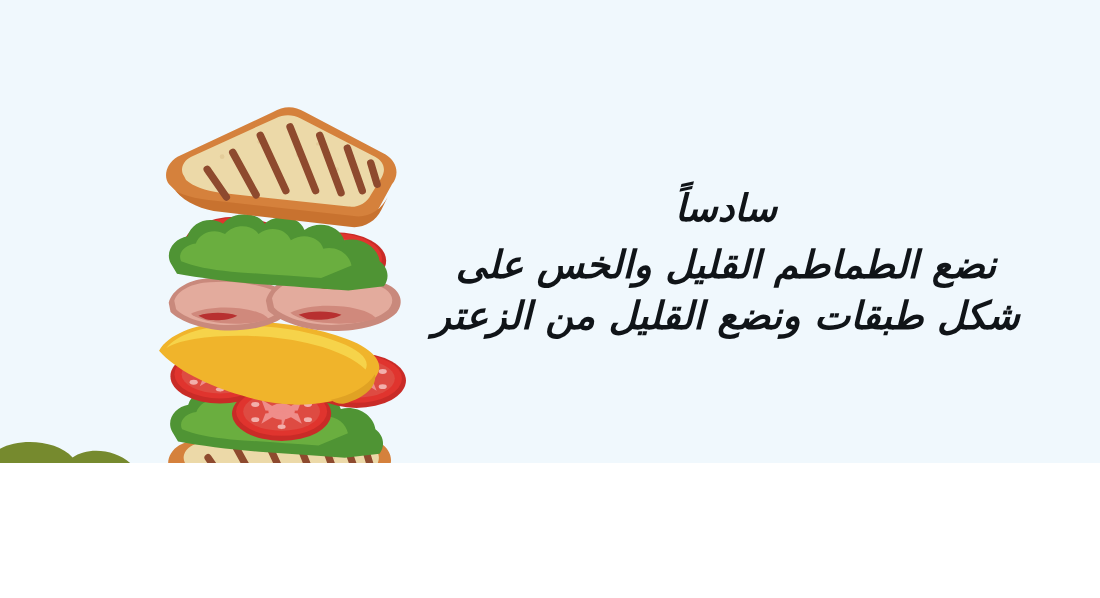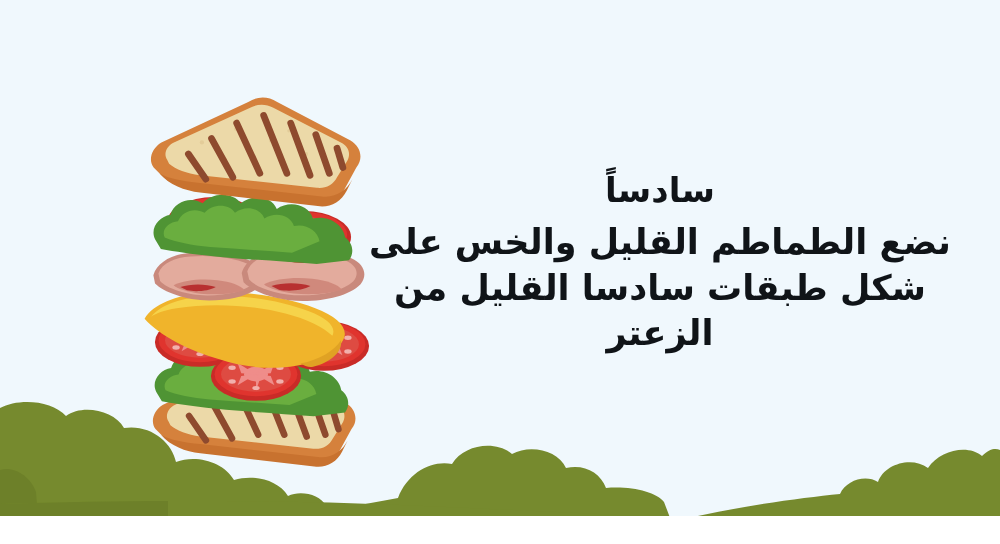--- a/index.html
+++ b/index.html
@@ -4,24 +4,25 @@
 <title>Sandwich Recipe Slide</title>
 <style>
   html, body {
     margin: 0;
     padding: 0;
     background: #ffffff;
   }
   #slide {
     position: relative;
     width: 1000px;
-    height: 516px;
+    height: 421px;
     overflow: hidden;
     background: #f0f8fd;
     font-family: "DejaVu Sans", "Liberation Sans", sans-serif;
+    font-style: italic;
   }
   .bg-layer {
     position: absolute;
     inset: 0;
     width: 1000px;
     height: 544px;
   }
   
   #text-block {
     position: absolute;
@@ -247,16 +248,16 @@
 
       <g>
         <use href="#bread" x="16" y="8" width="222" height="116"></use>
       </g>
     </svg>
   </div>
 
   <div id="text-block" style="color: rgb(16, 20, 24);">
     <span class="tline" id="line-1">سادساً</span>
     <span class="tline" id="line-2">نضع الطماطم القليل والخس على</span>
-    <span class="tline" id="line-3">شكل طبقات سادسا القليل من الزعتر</span>
+    <span class="tline" id="line-3">شكل طبقات ونضع القليل من الزعتر</span>
   </div>
 
 </div>
 
 </body></html>

